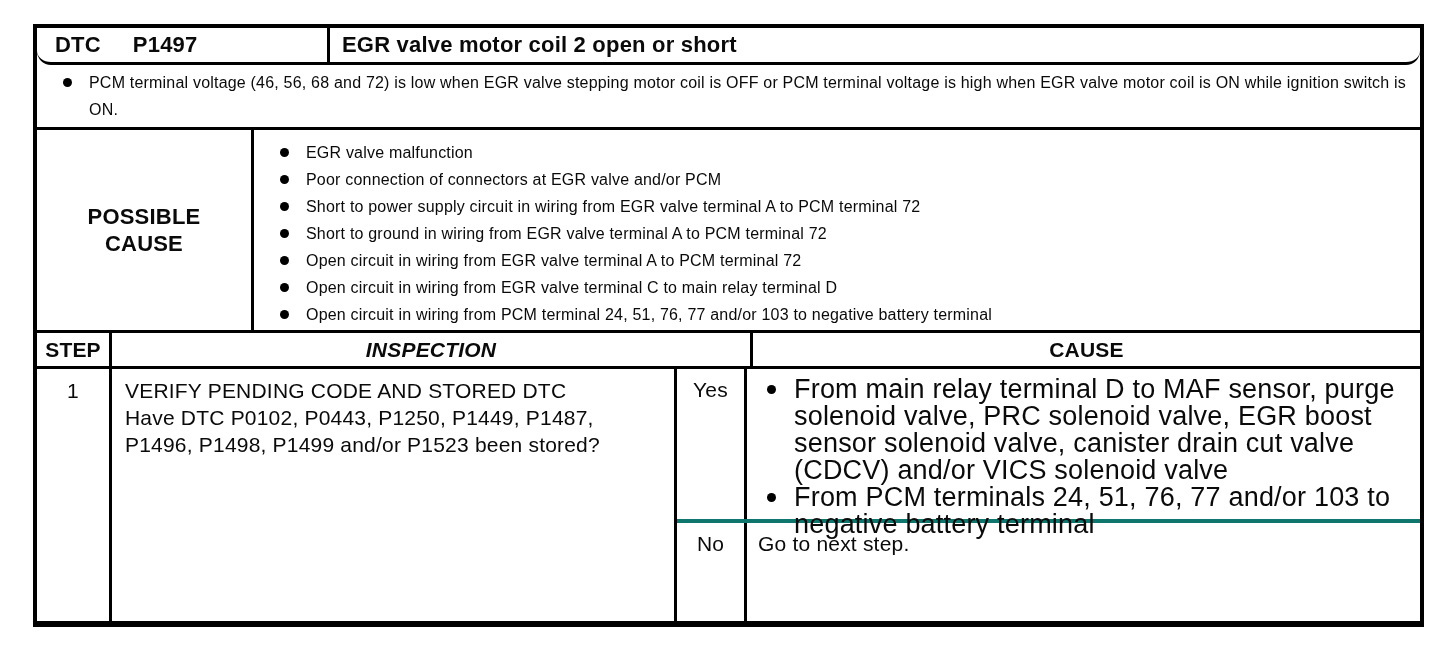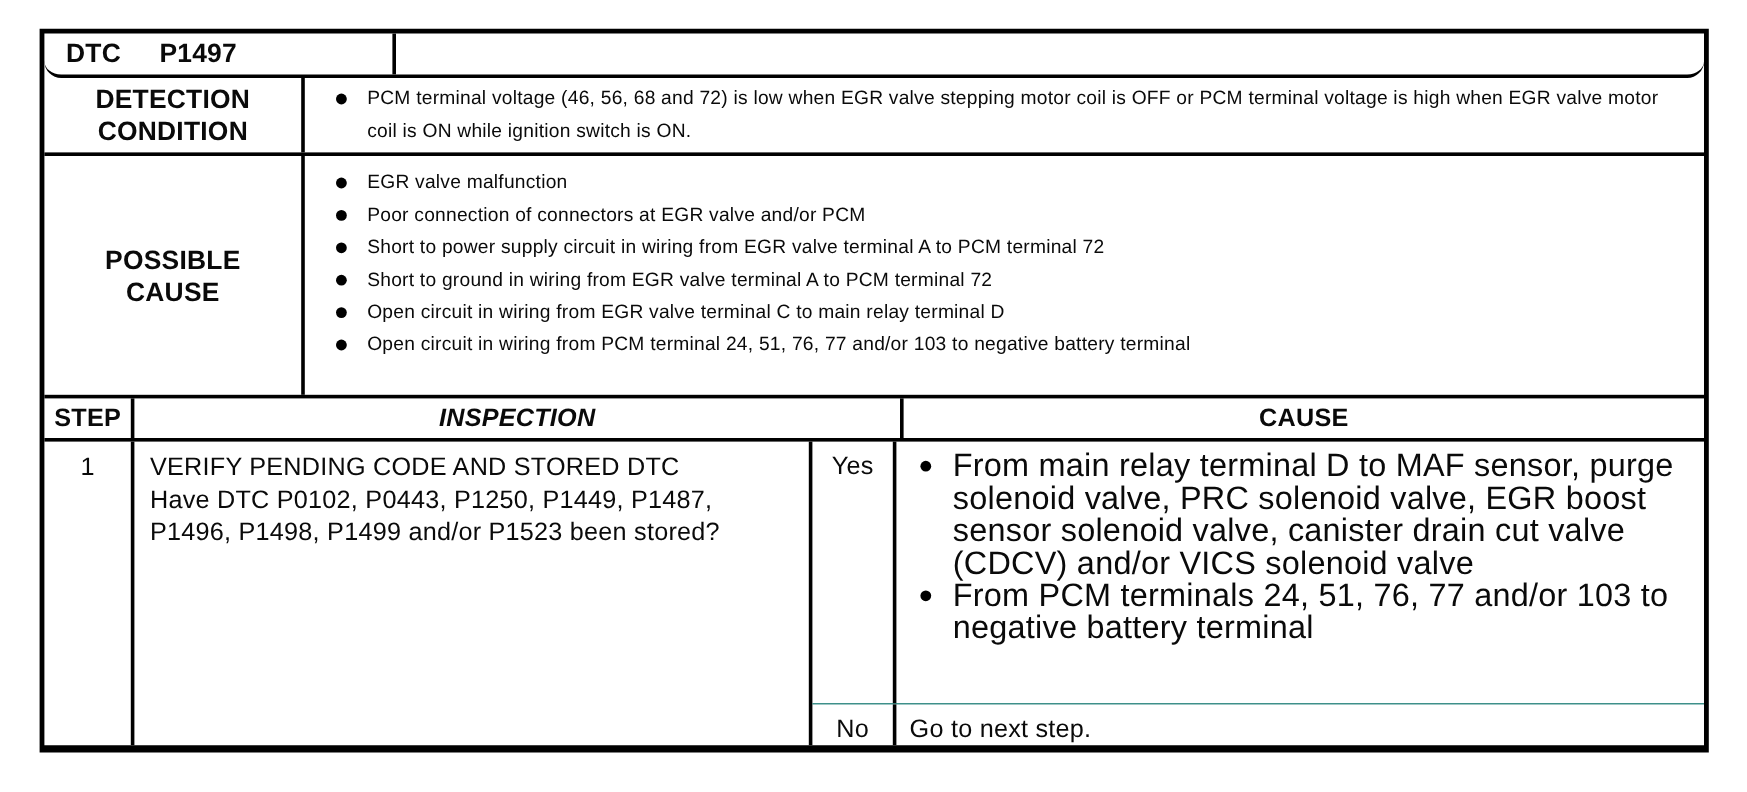--- a/index.html
+++ b/index.html
@@ -61,21 +61,21 @@
   .head-step { width: 75px; display: flex; align-items: center; justify-content: center; }
   .head-inspection { width: 641px; display: flex; align-items: center; justify-content: center; font-style: italic; }
   .head-action { flex: 1; display: flex; align-items: center; justify-content: center; }
 
   
   .row-step { flex: 1; font-size: 21px; line-height: 27px; }
   .step-cell { width: 75px; text-align: center; padding-top: 8px; }
   .question-cell { width: 565px; padding: 8px 12px 0 13px; }
   .answers-col { flex: 1; display: flex; flex-direction: column; }
   .branch { display: flex; flex-direction: row; }
-  .branch-yes { height: 219px; border-bottom: 1px solid #0f766e; justify-content: center; }
+  .branch-yes { height: 154px; border-bottom: 4px solid #0f766e; justify-content: center; }
   .branch-no { flex: 1; }
   .answer-cell { width: 70px; border-right: 3px solid #000; text-align: center; padding-top: 7px; }
   .action-cell { flex: 1; padding: 7px 8px 0 11px; }
   ul.alist { list-style: none; }
   ul.alist li { position: relative; padding-left: 36px; font-size: 27px; line-height: 27px; }
   ul.alist li::before {
     content: "";
     position: absolute;
     left: 9px; top: 9px;
     width: 9px; height: 9px;
@@ -85,45 +85,45 @@
 </head>
 <body>
 
 <div class="dtc-table">
 
   <div class="row row-dtc">
     <div class="dtc-left cell-br">
       <span class="b22">DTC</span>
       <span class="b22">P1497</span>
     </div>
+    <div class="dtc-right">
+      <span class="b22">EGR valve motor coil 2 open or short</span>
+    </div>
   </div>
 
   <div class="row row-detection">
-    <div class="side-label cell-br">
-      <span>DETECTION</span>
-      <span>CONDITION</span>
-    </div>
     <div class="cond-body">
       <ul class="blist">
         <li>PCM terminal voltage (46, 56, 68 and 72) is low when EGR valve stepping motor coil is OFF or PCM terminal voltage is high when EGR valve motor coil is ON while ignition switch is ON.</li>
       </ul>
     </div>
   </div>
 
   <div class="row row-cause">
     <div class="side-label cell-br">
       <span>POSSIBLE</span>
       <span>CAUSE</span>
     </div>
     <div class="cause-body">
       <ul class="blist">
         <li>EGR valve malfunction</li>
         <li>Poor connection of connectors at EGR valve and/or PCM</li>
         <li>Short to power supply circuit in wiring from EGR valve terminal A to PCM terminal 72</li>
         <li>Short to ground in wiring from EGR valve terminal A to PCM terminal 72</li>
+        <li>Open circuit in wiring from EGR valve terminal A to PCM terminal 72</li>
         <li>Open circuit in wiring from EGR valve terminal C to main relay terminal D</li>
         <li>Open circuit in wiring from PCM terminal 24, 51, 76, 77 and/or 103 to negative battery terminal</li>
       </ul>
     </div>
   </div>
 
   <div class="row row-header">
     <div class="head-step cell-br">STEP</div>
     <div class="head-inspection cell-br">INSPECTION</div>
     <div class="head-action">CAUSE</div>

